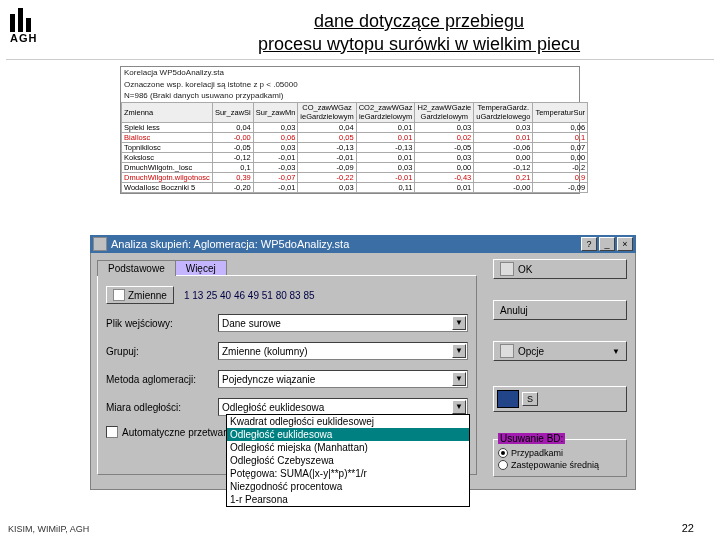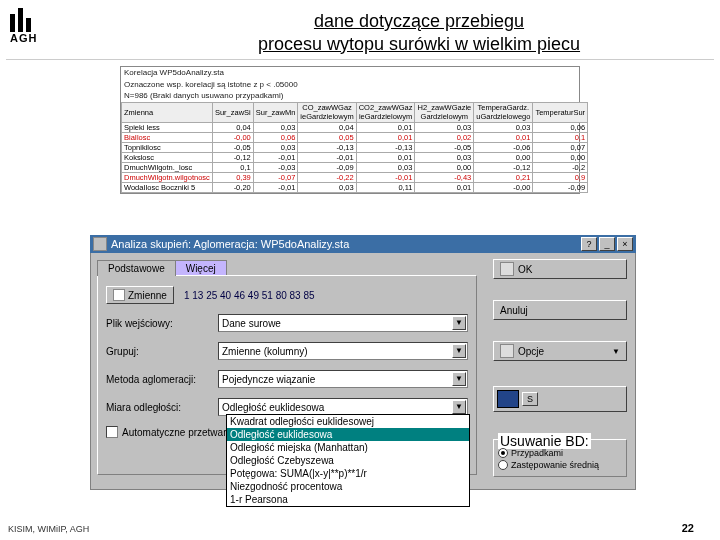--- a/index.html
+++ b/index.html
@@ -47,27 +47,27 @@
   .dropdown div { padding: 1px 3px; font-size: 10px; }
   .dropdown .sel { background: #008080; color: #fff; }
 
   .right-col { position: absolute; right: 8px; top: 6px; width: 134px; display: flex; flex-direction: column; gap: 21px; margin-left: 20px; }
   .rbtn { background: #c0c0c0; border: 1px solid #fff; border-right-color:#404040; border-bottom-color:#404040; height: 20px; display: flex; align-items: center; padding: 0 6px; font-size: 10px; justify-content: space-between; }
   .rbtn .ricon { width: 14px; height: 14px; border: 1px solid #888; margin-right: 4px; background: #ddd; }
   .rbtn .tri { font-size: 8px; }
   .select-cases { border: 1px solid #fff; border-right-color:#404040; border-bottom-color:#404040; padding: 3px; font-size: 9px; background: #c0c0c0; margin-top: 4px; display:flex; align-items:center; gap:3px;}
   .select-cases .sc-icon{ width:22px; height:18px; background:#224488; border:1px solid #000; }
   .group-box { border: 1px solid #808080; border-top-color:#fff; border-left-color:#fff; padding: 6px 4px 4px 4px; margin-top: 6px; position: relative; font-size: 9px; }
-  .group-box .gtitle { position: absolute; top: -7px; left: 4px; background: #ffffff; padding: 0 2px; font-size: 14px; }
+  .group-box .gtitle { position: absolute; top: -7px; left: 4px; background: #a21caf; padding: 0 2px; font-size: 10px; }
   .radio-row{ display:flex; align-items:center; margin:2px 0; font-size:9px;}
   .radio-row .r{ width:10px; height:10px; border:1px solid #404040; border-radius:50%; background:#fff; margin-right:3px; position:relative;}
   .radio-row .r.on::after{ content:""; position:absolute; left:2px; top:2px; width:4px; height:4px; background:#000; border-radius:50%;}
 
   .footer-left { position: absolute; left: 8px; bottom: 6px; font-size: 9px; color: #333; }
-  .footer-right { position: absolute; right: 26px; bottom: 6px; font-size: 11px; font-weight: bold; }
+  .footer-right { position: absolute; right: 26px; bottom: 6px; font-size: 11px; }
 </style>
 </head>
 <body>
 
 <div class="header">
   <div class="logo">
     <div class="logo-bars">
         <span></span>
         <span></span>
         <span></span>

